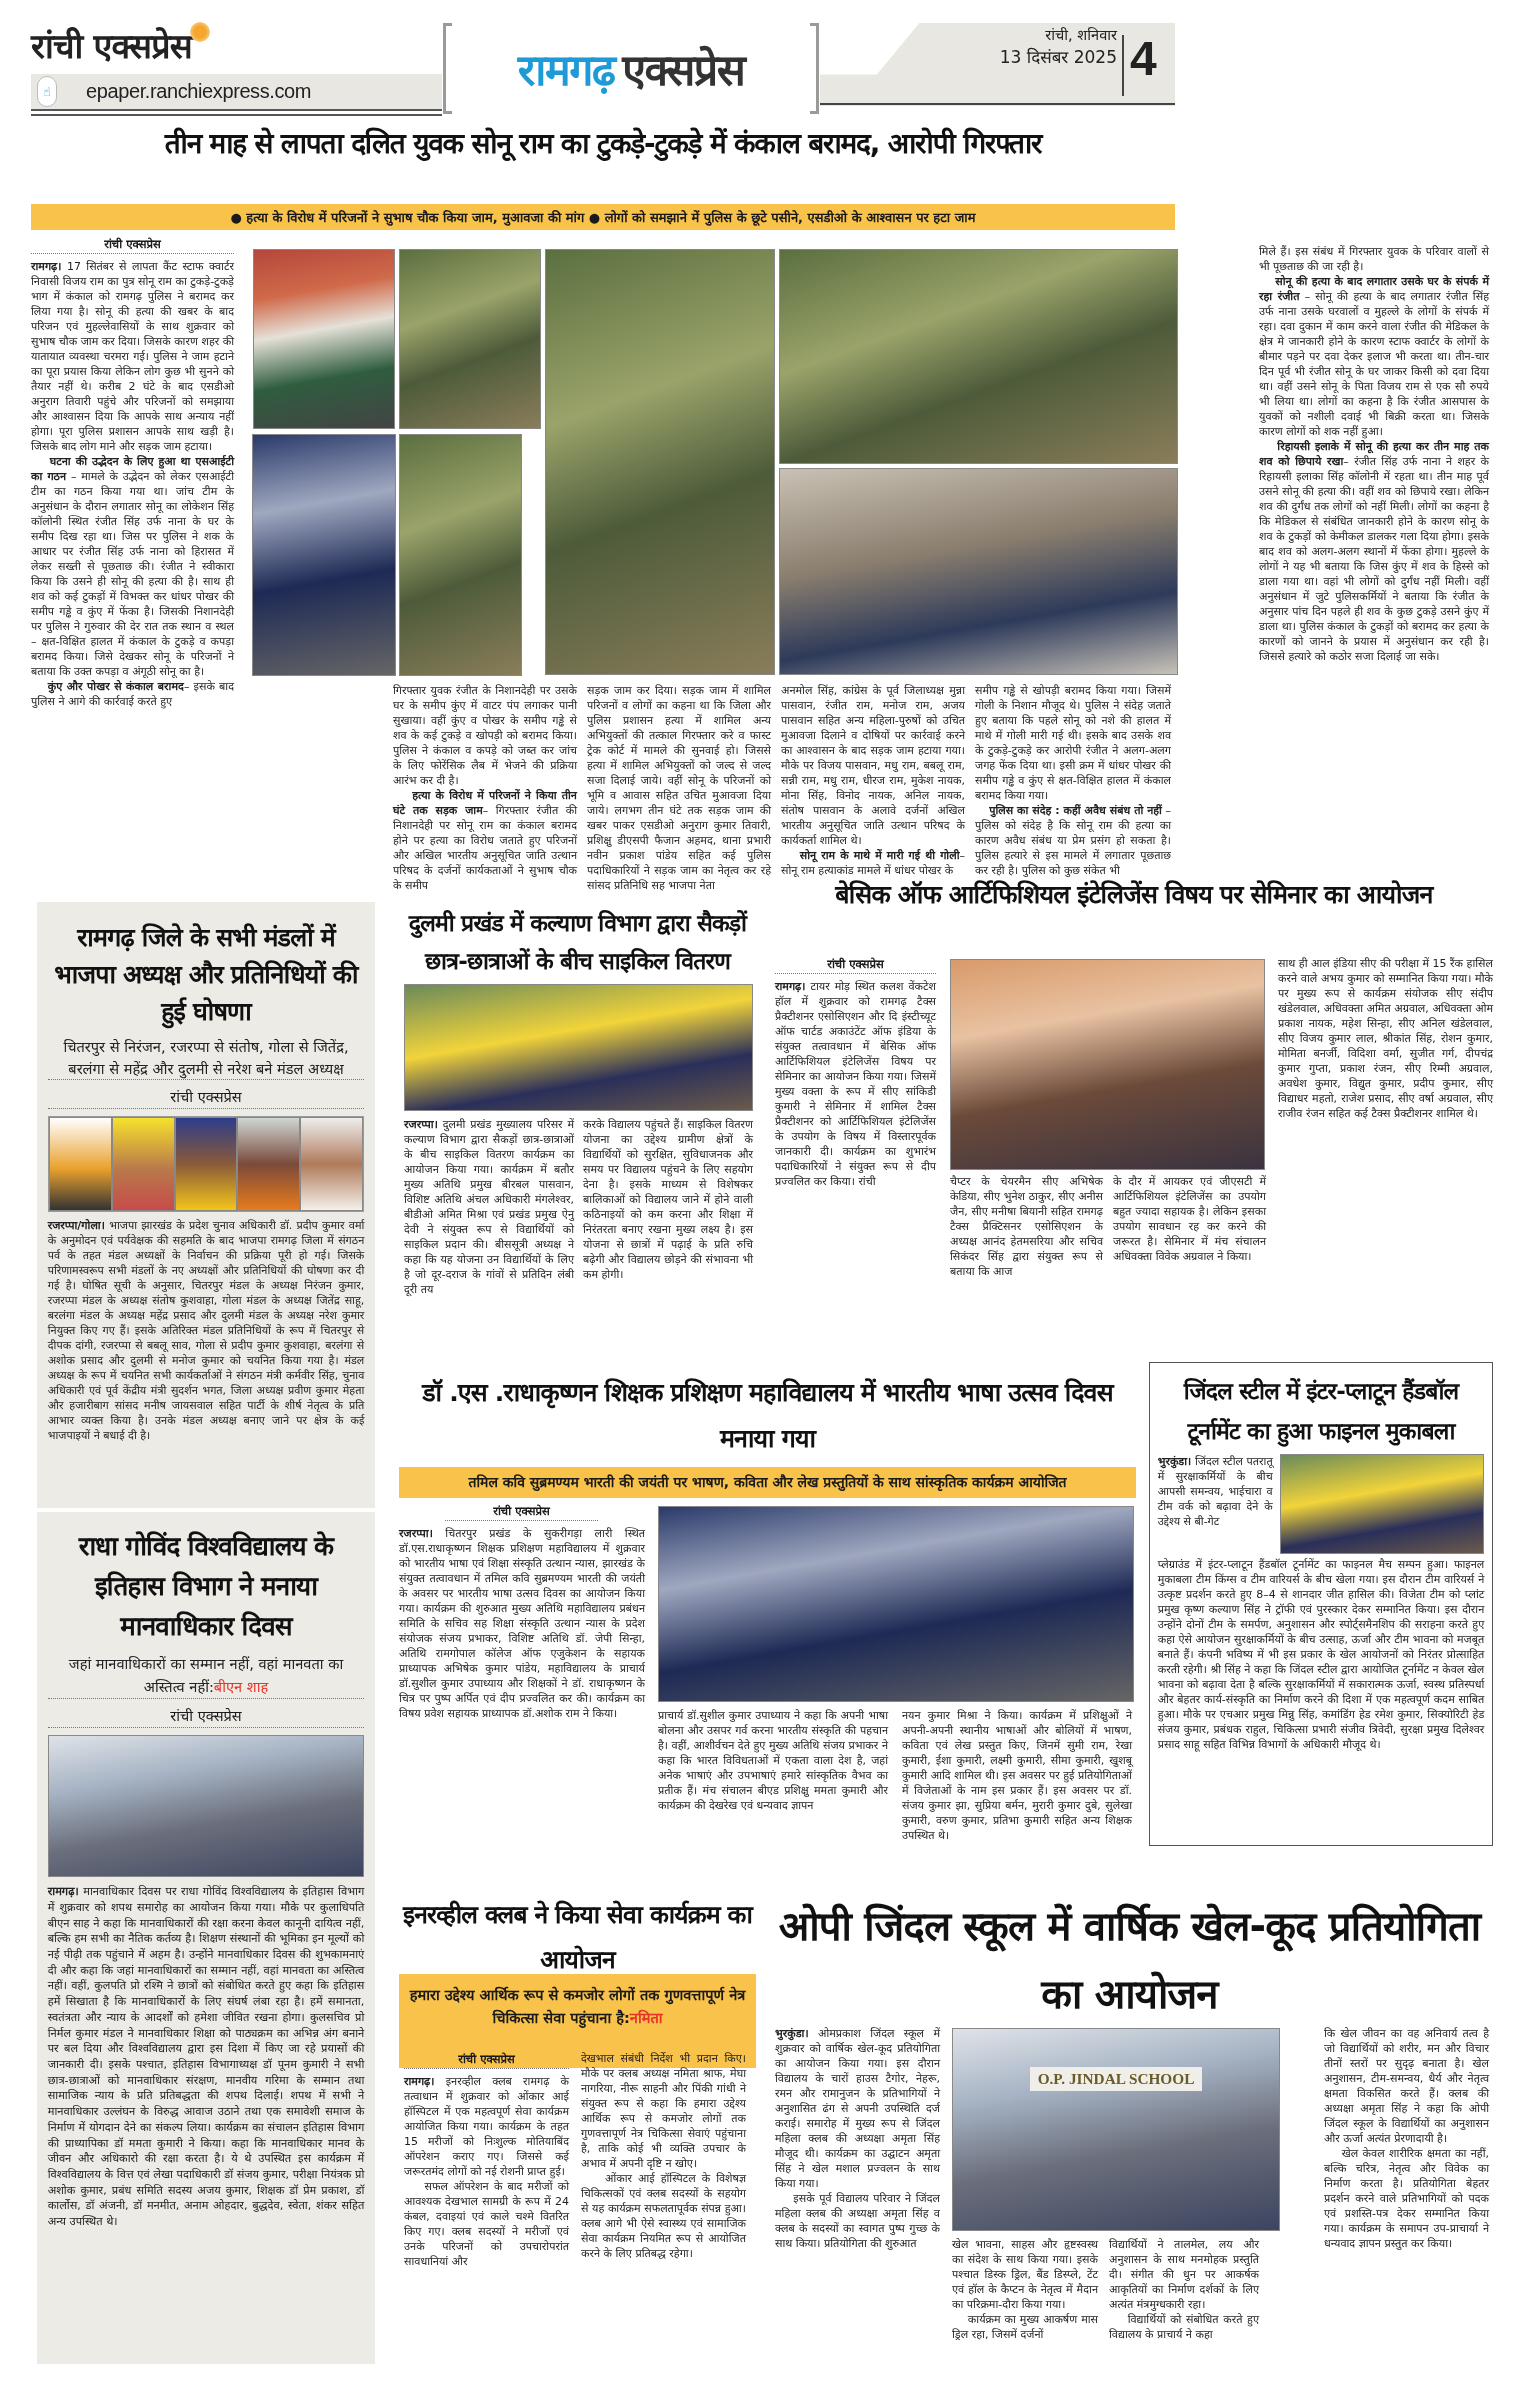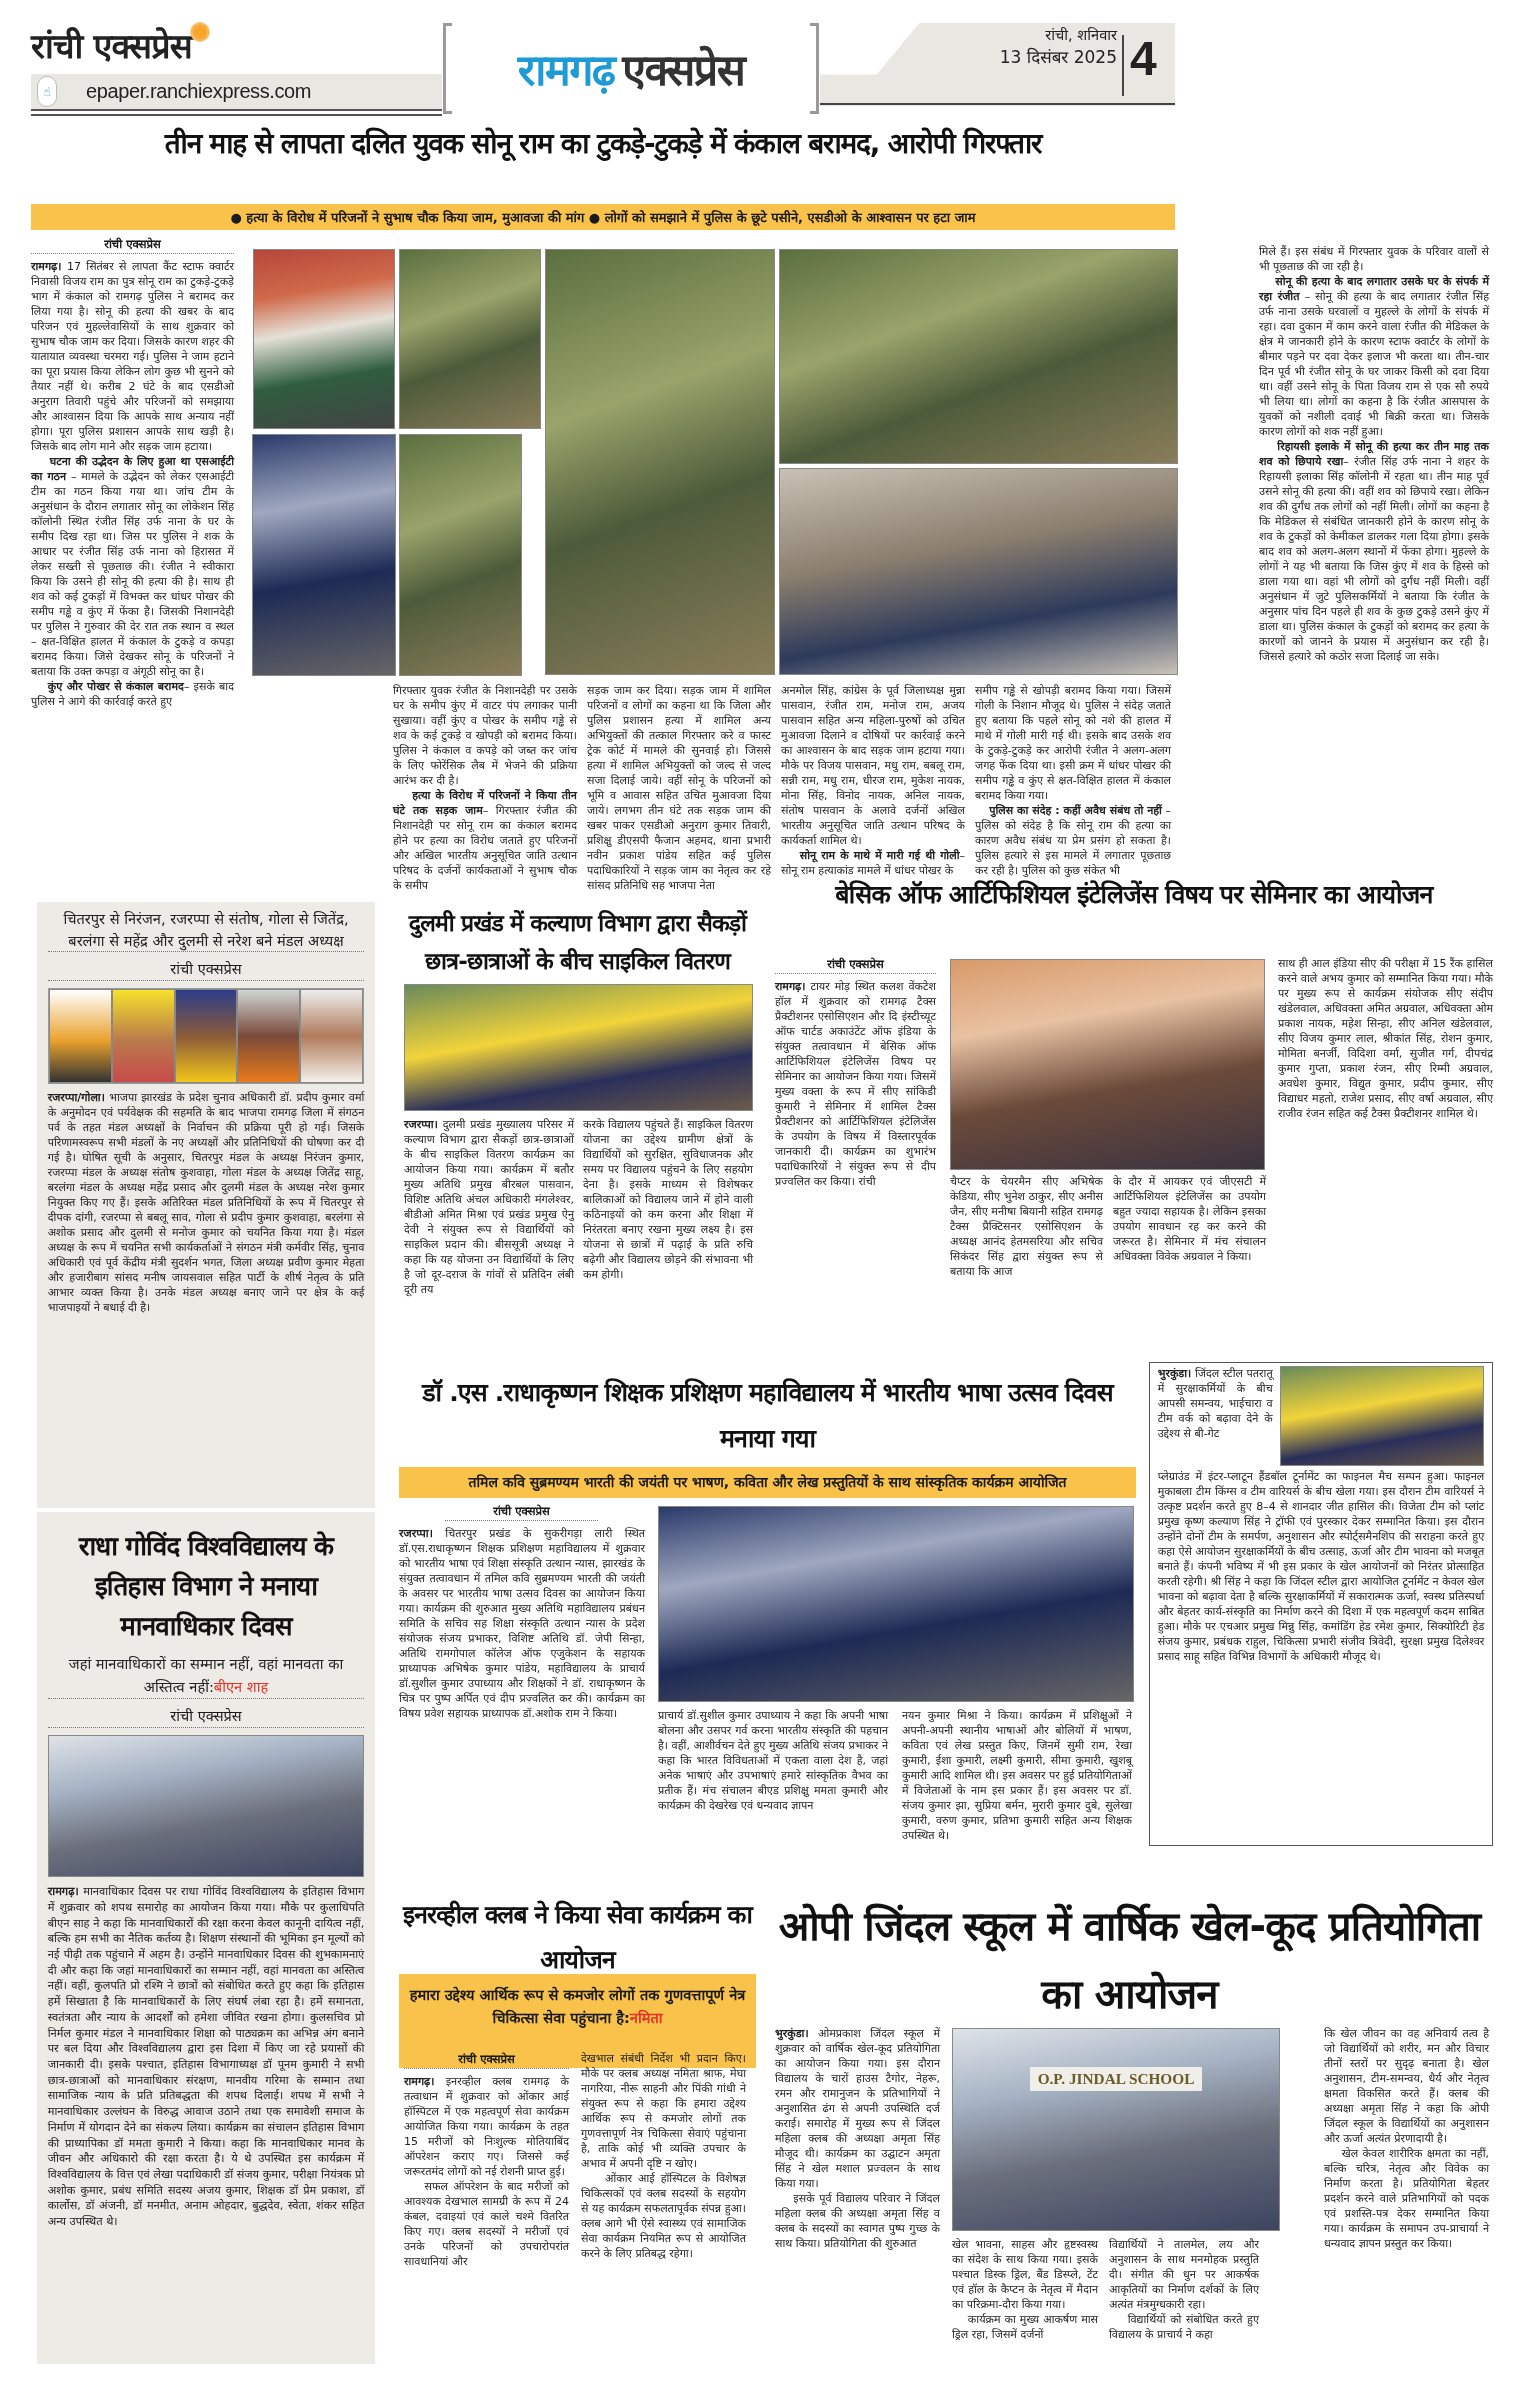--- a/index.html
+++ b/index.html
@@ -84,20 +84,21 @@
 <div class="abs photo g" style="left:779px;top:249px;width:399px;height:215px"></div>
 <div class="abs photo h" style="left:779px;top:468px;width:399px;height:207px"></div>
 
 <div class="abs col" style="left:393px;top:683px;width:184px">गिरफ्तार युवक रंजीत के निशानदेही पर उसके घर के समीप कुंए में वाटर पंप लगाकर पानी सुखाया। वहीं कुंए व पोखर के समीप गड्ढे से शव के कई टुकड़े व खोपड़ी को बरामद किया। पुलिस ने कंकाल व कपड़े को जब्त कर जांच के लिए फोरेंसिक लैब में भेजने की प्रक्रिया आरंभ कर दी है।<br>&nbsp;&nbsp;&nbsp;&nbsp;<b>हत्या के विरोध में परिजनों ने किया तीन घंटे तक सड़क जाम</b>– गिरफ्तार रंजीत की निशानदेही पर सोनू राम का कंकाल बरामद होने पर हत्या का विरोध जताते हुए परिजनों और अखिल भारतीय अनुसूचित जाति उत्थान परिषद के दर्जनों कार्यकताओं ने सुभाष चौक के समीप</div>
 <div class="abs col" style="left:587px;top:683px;width:184px">सड़क जाम कर दिया। सड़क जाम में शामिल परिजनों व लोगों का कहना था कि जिला और पुलिस प्रशासन हत्या में शामिल अन्य अभियुक्तों की तत्काल गिरफ्तार करे व फास्ट ट्रेक कोर्ट में मामले की सुनवाई हो। जिससे हत्या में शामिल अभियुक्तों को जल्द से जल्द सजा दिलाई जाये। वहीं सोनू के परिजनों को भूमि व आवास सहित उचित मुआवजा दिया जाये। लगभग तीन घंटे तक सड़क जाम की खबर पाकर एसडीओ अनुराग कुमार तिवारी, प्रशिक्षु डीएसपी फैजान अहमद, थाना प्रभारी नवीन प्रकाश पांडेय सहित कई पुलिस पदाधिकारियों ने सड़क जाम का नेतृत्व कर रहे सांसद प्रतिनिधि सह भाजपा नेता</div>
 <div class="abs col" style="left:781px;top:683px;width:184px">अनमोल सिंह, कांग्रेस के पूर्व जिलाध्यक्ष मुन्ना पासवान, रंजीत राम, मनोज राम, अजय पासवान सहित अन्य महिला-पुरुषों को उचित मुआवजा दिलाने व दोषियों पर कार्रवाई करने का आश्वासन के बाद सड़क जाम हटाया गया। मौके पर विजय पासवान, मधु राम, बबलू राम, सन्नी राम, मधु राम, धीरज राम, मुकेश नायक, मोना सिंह, विनोद नायक, अनिल नायक, संतोष पासवान के अलावे दर्जनों अखिल भारतीय अनुसूचित जाति उत्थान परिषद के कार्यकर्ता शामिल थे।<br>&nbsp;&nbsp;&nbsp;&nbsp;<b>सोनू राम के माथे में मारी गई थी गोली</b>– सोनू राम हत्याकांड मामले में धांधर पोखर के</div>
 <div class="abs col" style="left:975px;top:683px;width:196px">समीप गड्ढे से खोपड़ी बरामद किया गया। जिसमें गोली के निशान मौजूद थे। पुलिस ने संदेह जताते हुए बताया कि पहले सोनू को नशे की हालत में माथे में गोली मारी गई थी। इसके बाद उसके शव के टुकड़े-टुकड़े कर आरोपी रंजीत ने अलग-अलग जगह फेंक दिया था। इसी क्रम में धांधर पोखर की समीप गड्ढे व कुंए से क्षत-विक्षित हालत में कंकाल बरामद किया गया।<br>&nbsp;&nbsp;&nbsp;&nbsp;<b>पुलिस का संदेह : कहीं अवैध संबंध तो नहीं</b> – पुलिस को संदेह है कि सोनू राम की हत्या का कारण अवैध संबंध या प्रेम प्रसंग हो सकता है। पुलिस हत्यारे से इस मामले में लगातार पूछताछ कर रही है। पुलिस को कुछ संकेत भी</div>
 <div class="abs col" style="left:1259px;top:244px;width:230px">मिले हैं। इस संबंध में गिरफ्तार युवक के परिवार वालों से भी पूछताछ की जा रही है।<br>&nbsp;&nbsp;&nbsp;&nbsp;<b>सोनू की हत्या के बाद लगातार उसके घर के संपर्क में रहा रंजीत</b> – सोनू की हत्या के बाद लगातार रंजीत सिंह उर्फ नाना उसके घरवालों व मुहल्ले के लोगों के संपर्क में रहा। दवा दुकान में काम करने वाला रंजीत की मेडिकल के क्षेत्र मे जानकारी होने के कारण स्टाफ क्वार्टर के लोगों के बीमार पड़ने पर दवा देकर इलाज भी करता था। तीन-चार दिन पूर्व भी रंजीत सोनू के घर जाकर किसी को दवा दिया था। वहीं उसने सोनू के पिता विजय राम से एक सौ रुपये भी लिया था। लोगों का कहना है कि रंजीत आसपास के युवकों को नशीली दवाई भी बिक्री करता था। जिसके कारण लोगों को शक नहीं हुआ।<br>&nbsp;&nbsp;&nbsp;&nbsp;<b>रिहायसी इलाके में सोनू की हत्या कर तीन माह तक शव को छिपाये रखा</b>– रंजीत सिंह उर्फ नाना ने शहर के रिहायसी इलाका सिंह कॉलोनी में रहता था। तीन माह पूर्व उसने सोनू की हत्या की। वहीं शव को छिपाये रखा। लेकिन शव की दुर्गंध तक लोगों को नहीं मिली। लोगों का कहना है कि मेडिकल से संबंधित जानकारी होने के कारण सोनू के शव के टुकड़ों को केमीकल डालकर गला दिया होगा। इसके बाद शव को अलग-अलग स्थानों में फेंका होगा। मुहल्ले के लोगों ने यह भी बताया कि जिस कुंए में शव के हिस्से को डाला गया था। वहां भी लोगों को दुर्गंध नहीं मिली। वहीं अनुसंधान में जुटे पुलिसकर्मियों ने बताया कि रंजीत के अनुसार पांच दिन पहले ही शव के कुछ टुकड़े उसने कुंए में डाला था। पुलिस कंकाल के टुकड़ों को बरामद कर हत्या के कारणों को जानने के प्रयास में अनुसंधान कर रही है। जिससे हत्यारे को कठोर सजा दिलाई जा सके।</div>
 
 <div class="abs box" style="left:37px;top:902px;width:338px;height:606px">
+  <div class="h2" style="margin:17px 9.2px 0;font-size:25px;line-height:37px">रामगढ़ जिले के सभी मंडलों में भाजपा अध्यक्ष और प्रतिनिधियों की हुई घोषणा</div>
   <div class="sub" style="margin:6.1px 10.7px 0;font-size:14.6px;line-height:21.5px;border-bottom:1.5px dotted #777">चितरपुर से निरंजन, रजरप्पा से संतोष, गोला से जितेंद्र, बरलंगा से महेंद्र और दुलमी से नरेश बने मंडल अध्यक्ष</div>
   <div class="byline" style="margin:6.1px 10.7px;font-size:14.6px;font-weight:normal">रांची एक्सप्रेस</div>
   <div style="display:flex;margin:6.1px 10.7px 0;height:96px;border:0.8px solid #999">
     <div class="photo" style="flex:1;background:linear-gradient(#fff,#e9a12d 55%,#333)"></div>
     <div class="photo" style="flex:1;background:linear-gradient(#f6e12d,#b97a4a 55%,#c74b4b)"></div>
     <div class="photo" style="flex:1;background:linear-gradient(#2d3d8a,#8a5a3a 50%,#f3c51a)"></div>
     <div class="photo" style="flex:1;background:linear-gradient(#cfd6d4,#7a4a3a 50%,#e87b1c)"></div>
     <div class="photo" style="flex:1;background:linear-gradient(#eee,#b07a5a 50%,#f5f0ea)"></div>
   </div>
   <div class="col" style="margin:6.1px 10.7px 0"><b>रजरप्पा/गोला।</b> भाजपा झारखंड के प्रदेश चुनाव अधिकारी डॉ. प्रदीप कुमार वर्मा के अनुमोदन एवं पर्यवेक्षक की सहमति के बाद भाजपा रामगढ़ जिला में संगठन पर्व के तहत मंडल अध्यक्षों के निर्वाचन की प्रक्रिया पूरी हो गई। जिसके परिणामस्वरूप सभी मंडलों के नए अध्यक्षों और प्रतिनिधियों की घोषणा कर दी गई है। घोषित सूची के अनुसार, चितरपुर मंडल के अध्यक्ष निरंजन कुमार, रजरप्पा मंडल के अध्यक्ष संतोष कुशवाहा, गोला मंडल के अध्यक्ष जितेंद्र साहू, बरलंगा मंडल के अध्यक्ष महेंद्र प्रसाद और दुलमी मंडल के अध्यक्ष नरेश कुमार नियुक्त किए गए हैं। इसके अतिरिक्त मंडल प्रतिनिधियों के रूप में चितरपुर से दीपक दांगी, रजरप्पा से बबलू साव, गोला से प्रदीप कुमार कुशवाहा, बरलंगा से अशोक प्रसाद और दुलमी से मनोज कुमार को चयनित किया गया है। मंडल अध्यक्ष के रूप में चयनित सभी कार्यकर्ताओं ने संगठन मंत्री कर्मवीर सिंह, चुनाव अधिकारी एवं पूर्व केंद्रीय मंत्री सुदर्शन भगत, जिला अध्यक्ष प्रवीण कुमार मेहता और हजारीबाग सांसद मनीष जायसवाल सहित पार्टी के शीर्ष नेतृत्व के प्रति आभार व्यक्त किया है। उनके मंडल अध्यक्ष बनाए जाने पर क्षेत्र के कई भाजपाइयों ने बधाई दी है।</div>
@@ -132,20 +133,21 @@
 <div class="abs yel" style="left:399px;top:1467px;width:737px;height:31px;font-size:14px;line-height:31px">तमिल कवि सुब्रमण्यम भारती की जयंती पर भाषण, कविता और लेख प्रस्तुतियों के साथ सांस्कृतिक कार्यक्रम आयोजित</div>
 <div class="abs" style="left:399px;top:1503px;width:246px">
   <div class="byline" style="width:153px;margin-left:46px">रांची एक्सप्रेस</div>
   <div class="col"><b>रजरप्पा।</b> चितरपुर प्रखंड के सुकरीगड़ा लारी स्थित डॉ.एस.राधाकृष्णन शिक्षक प्रशिक्षण महाविद्यालय में शुक्रवार को भारतीय भाषा एवं शिक्षा संस्कृति उत्थान न्यास, झारखंड के संयुक्त तत्वावधान में तमिल कवि सुब्रमण्यम भारती की जयंती के अवसर पर भारतीय भाषा उत्सव दिवस का आयोजन किया गया। कार्यक्रम की शुरुआत मुख्य अतिथि महाविद्यालय प्रबंधन समिति के सचिव सह शिक्षा संस्कृति उत्थान न्यास के प्रदेश संयोजक संजय प्रभाकर, विशिष्ट अतिथि डॉ. जेपी सिन्हा, अतिथि रामगोपाल कॉलेज ऑफ एजुकेशन के सहायक प्राध्यापक अभिषेक कुमार पांडेय, महाविद्यालय के प्राचार्य डॉ.सुशील कुमार उपाध्याय और शिक्षकों ने डॉ. राधाकृष्णन के चित्र पर पुष्प अर्पित एवं दीप प्रज्वलित कर की। कार्यक्रम का विषय प्रवेश सहायक प्राध्यापक डॉ.अशोक राम ने किया।</div>
 </div>
 <div class="abs photo s" style="left:658px;top:1506px;width:476px;height:196px"></div>
 <div class="abs col" style="left:658px;top:1708px;width:230px">प्राचार्य डॉ.सुशील कुमार उपाध्याय ने कहा कि अपनी भाषा बोलना और उसपर गर्व करना भारतीय संस्कृति की पहचान है। वहीं, आशीर्वचन देते हुए मुख्य अतिथि संजय प्रभाकर ने कहा कि भारत विविधताओं में एकता वाला देश है, जहां अनेक भाषाएं और उपभाषाएं हमारे सांस्कृतिक वैभव का प्रतीक हैं। मंच संचालन बीएड प्रशिक्षु ममता कुमारी और कार्यक्रम की देखरेख एवं धन्यवाद ज्ञापन</div>
 <div class="abs col" style="left:902px;top:1708px;width:230px">नयन कुमार मिश्रा ने किया। कार्यक्रम में प्रशिक्षुओं ने अपनी-अपनी स्थानीय भाषाओं और बोलियों में भाषण, कविता एवं लेख प्रस्तुत किए, जिनमें सुमी राम, रेखा कुमारी, ईशा कुमारी, लक्ष्मी कुमारी, सीमा कुमारी, खुशबू कुमारी आदि शामिल थी। इस अवसर पर हुई प्रतियोगिताओं में विजेताओं के नाम इस प्रकार हैं। इस अवसर पर डॉ. संजय कुमार झा, सुप्रिया बर्मन, मुरारी कुमार दुबे, सुलेखा कुमारी, वरुण कुमार, प्रतिभा कुमारी सहित अन्य शिक्षक उपस्थित थे।</div>
 
 <div class="abs" style="left:1149px;top:1362px;width:344px;height:484px;border:1.5px solid #555">
+  <div class="h2" style="margin:7.7px 6.1px 0;font-size:23px;line-height:40px">जिंदल स्टील में इंटर-प्लाटून हैंडबॉल टूर्नामेंट का हुआ फाइनल मुकाबला</div>
   <div style="display:flex;margin:3.1px 7.7px 0;gap:7.7px">
     <div class="col" style="width:115px"><b>भुरकुंडा।</b> जिंदल स्टील पतरातू में सुरक्षाकर्मियों के बीच आपसी समन्वय, भाईचारा व टीम वर्क को बढ़ावा देने के उद्देश्य से बी-गेट</div>
     <div class="photo y" style="flex:1;height:100px"></div>
   </div>
   <div class="col" style="margin:3.1px 7.7px 0">प्लेग्राउंड में इंटर-प्लाटून हैंडबॉल टूर्नामेंट का फाइनल मैच सम्पन हुआ। फाइनल मुकाबला टीम किंग्स व टीम वारियर्स के बीच खेला गया। इस दौरान टीम वारियर्स ने उत्कृष्ट प्रदर्शन करते हुए 8–4 से शानदार जीत हासिल की। विजेता टीम को प्लांट प्रमुख कृष्ण कल्याण सिंह ने ट्रॉफी एवं पुरस्कार देकर सम्मानित किया। इस दौरान उन्होंने दोनों टीम के समर्पण, अनुशासन और स्पोर्ट्समैनशिप की सराहना करते हुए कहा ऐसे आयोजन सुरक्षाकर्मियों के बीच उत्साह, ऊर्जा और टीम भावना को मजबूत बनाते हैं। कंपनी भविष्य में भी इस प्रकार के खेल आयोजनों को निरंतर प्रोत्साहित करती रहेगी। श्री सिंह ने कहा कि जिंदल स्टील द्वारा आयोजित टूर्नामेंट न केवल खेल भावना को बढ़ावा देता है बल्कि सुरक्षाकर्मियों में सकारात्मक ऊर्जा, स्वस्थ प्रतिस्पर्धा और बेहतर कार्य-संस्कृति का निर्माण करने की दिशा में एक महत्वपूर्ण कदम साबित हुआ। मौके पर एचआर प्रमुख मिन्नु सिंह, कमांडिंग हेड रमेश कुमार, सिक्योरिटी हेड संजय कुमार, प्रबंधक राहुल, चिकित्सा प्रभारी संजीव त्रिवेदी, सुरक्षा प्रमुख दिलेश्वर प्रसाद साहू सहित विभिन्न विभागों के अधिकारी मौजूद थे।</div>
 </div>
 
 <div class="abs h2" style="left:395px;top:1892px;width:365px;font-size:24.6px;line-height:45px">इनरव्हील क्लब ने किया सेवा कार्यक्रम का आयोजन</div>
 <div class="abs yel" style="left:399px;top:1974px;width:357px;height:94px;font-size:14.6px;line-height:23px;padding:9.2px 6.1px">
   <span>हमारा उद्देश्य आर्थिक रूप से कमजोर लोगों तक गुणवत्तापूर्ण नेत्र चिकित्सा सेवा पहुंचाना है:</span><span class="red">नमिता</span>

